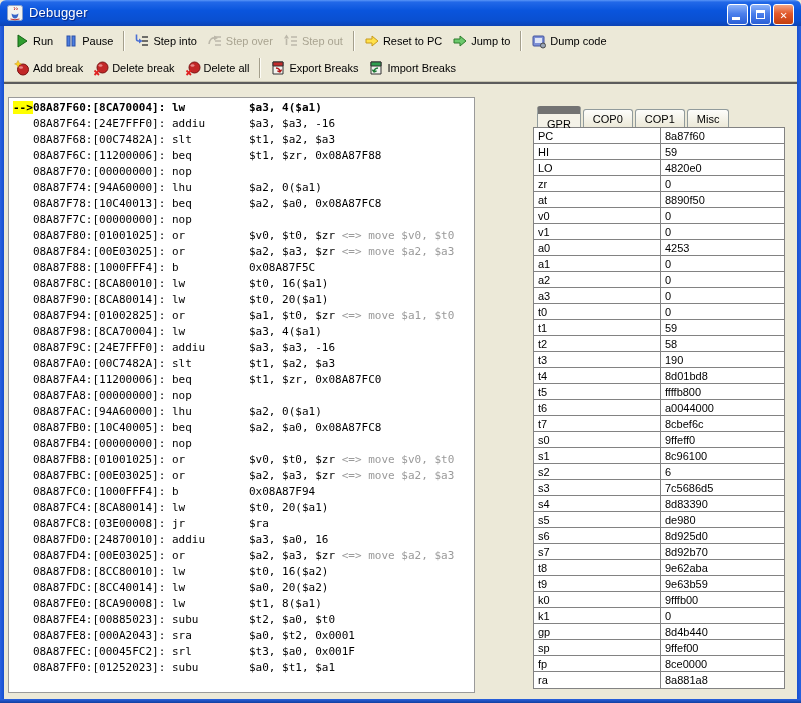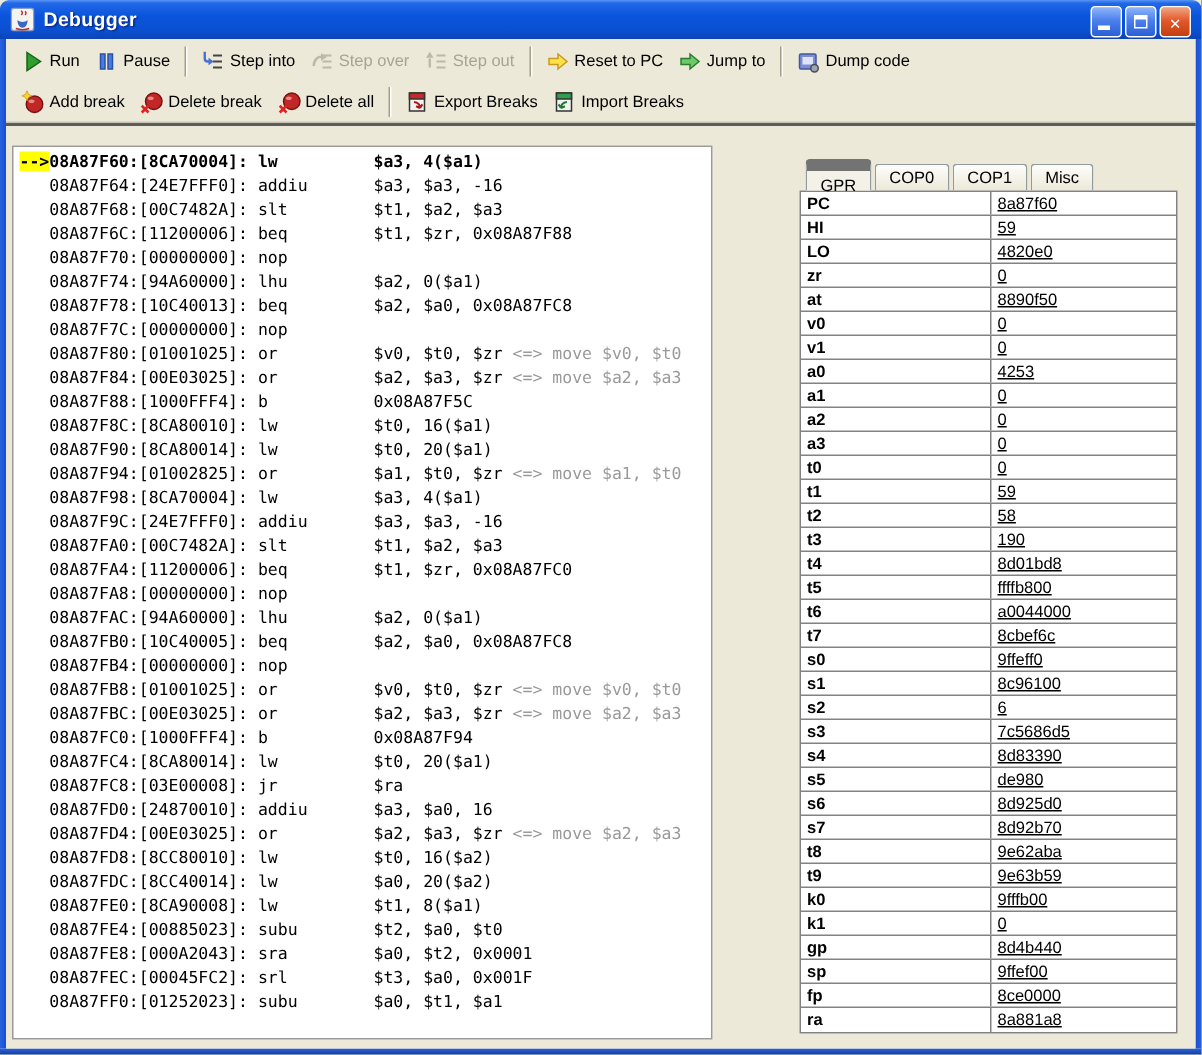--- a/index.html
+++ b/index.html
@@ -13,21 +13,21 @@
     position:absolute;left:0;top:0;width:801px;height:26px;
     background:linear-gradient(180deg,#5a96f7 0%,#2268e8 8%,#0a55dd 40%,#0a4fd0 80%,#0d43b4 100%);
     border-radius:6px 6px 0 0;
   }
   .frame-edge{position:absolute;background:linear-gradient(90deg,#2a62e0,#164fd0);}
   .edge-left{left:0;top:26px;width:4px;height:673px;}
   .edge-right{right:0;top:26px;width:4px;height:673px;background:linear-gradient(270deg,#2a62e0,#164fd0);}
   .edge-bottom{left:0;top:699px;width:801px;height:4px;background:linear-gradient(180deg,#2a62e0,#123f9e);}
   .app-icon{position:absolute;left:7px;top:5px;width:16px;height:16px;}
   .title-text{
-    position:absolute;left:29px;top:5px;color:#fff;font-size:13px;font-weight:bold;
+    position:absolute;left:29px;top:5px;color:#fff;font-size:13px;font-weight:normal;
     text-shadow:1px 1px 1px rgba(0,0,60,.55);letter-spacing:.2px;
   }
   .winbtns{position:absolute;right:7px;top:4px;display:flex;gap:2px;}
   .winbtn{
     width:21px;height:21px;border:1px solid #fff;border-radius:3px;
     background:linear-gradient(180deg,#8fb4f9 0%,#4c80ec 45%,#2a5fd6 100%);
     display:flex;align-items:center;justify-content:center;position:relative;
   }
   .winbtn.close{background:linear-gradient(180deg,#f2a584 0%,#e2592b 45%,#c33f10 100%);}
   .glyph-min{position:absolute;left:4px;bottom:4px;width:8px;height:3px;background:#fff;}
@@ -74,22 +74,22 @@
   .tab.selected{
     background:#f4f2e8;border-top:8px solid #737373;height:21px;padding-top:4px;
     position:relative;z-index:3;font-size:11px;
   }
   .reg-table{
     position:absolute;left:533px;top:127px;width:252px;
     background:#fff;border:1px solid #828282;z-index:2;
   }
   .rrow{display:flex;height:16px;border-bottom:1px solid #828282;font-size:11px;line-height:14px;}
   .rrow:last-child{border-bottom:none;}
-  .rname{width:127px;padding:1px 2px 0 4px;border-right:1px solid #828282;color:#000;overflow:hidden;font-weight:bold;}
-  .rvalue{flex:1;padding:1px 2px 0 4px;color:#000;overflow:hidden;text-decoration:underline;}
+  .rname{width:127px;padding:1px 2px 0 4px;border-right:1px solid #828282;color:#000;overflow:hidden;}
+  .rvalue{flex:1;padding:1px 2px 0 4px;color:#000;overflow:hidden;}
 </style>
 </head>
 <body>
 
 <div class="window">
 
   <div class="titlebar">
     <span class="app-icon">
       <svg width="16" height="16" viewBox="0 0 16 16">
         <rect x="0.5" y="0.5" width="15" height="15" rx="2" fill="#f3f3ef" stroke="#8aa0c8"></rect>

